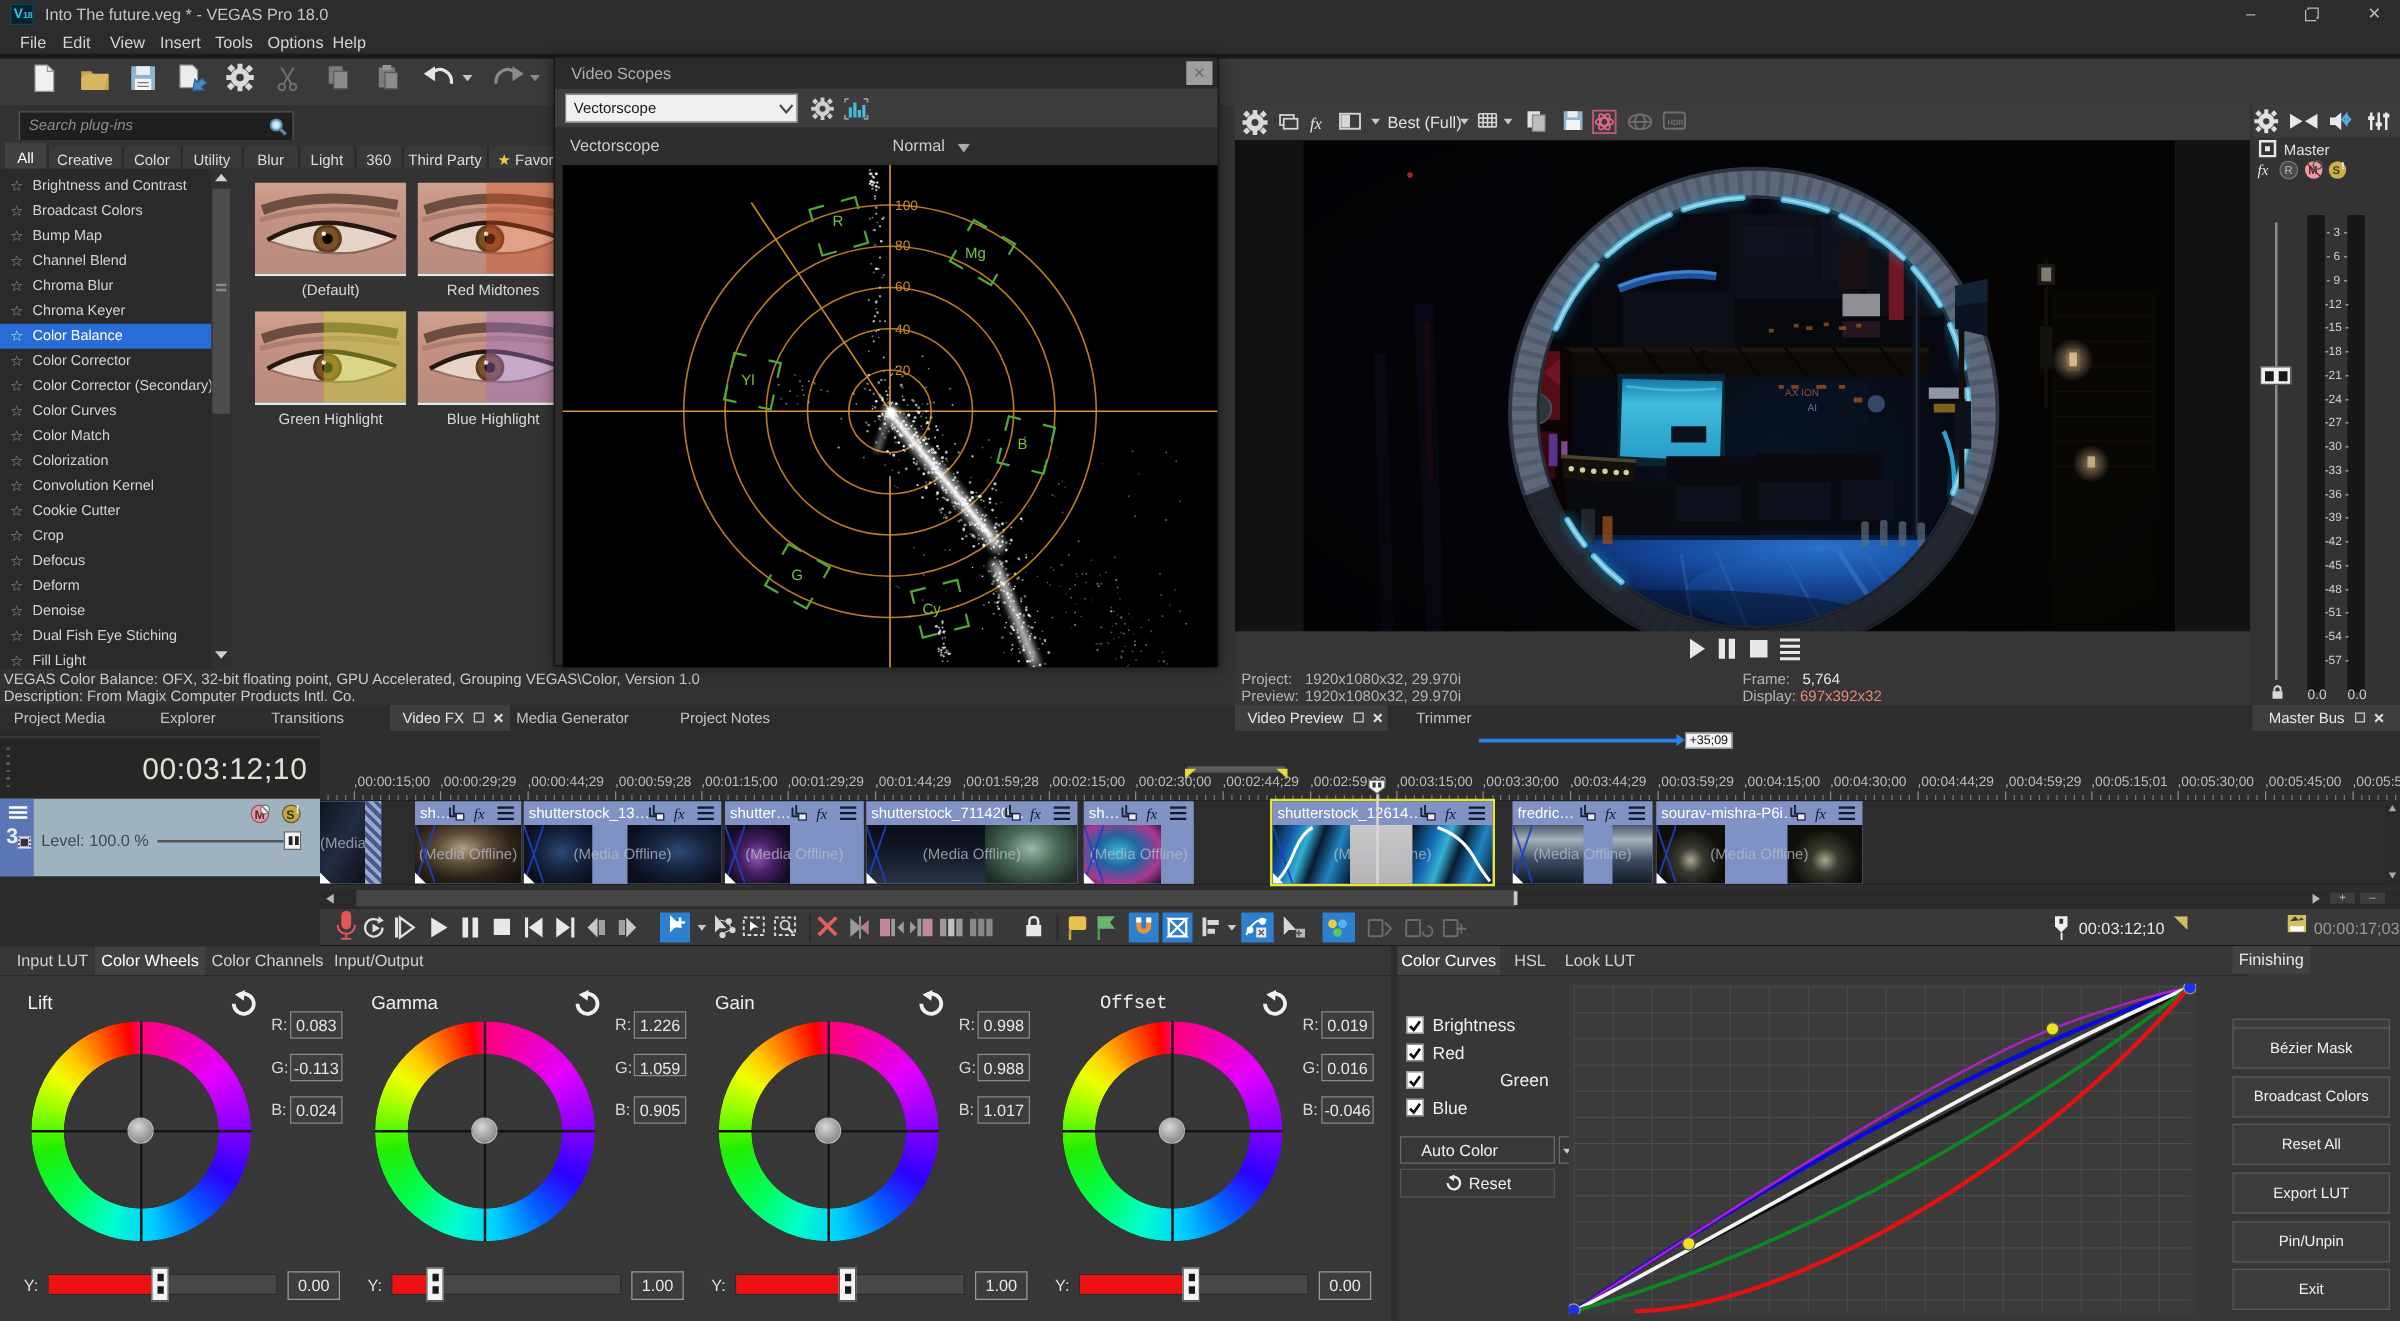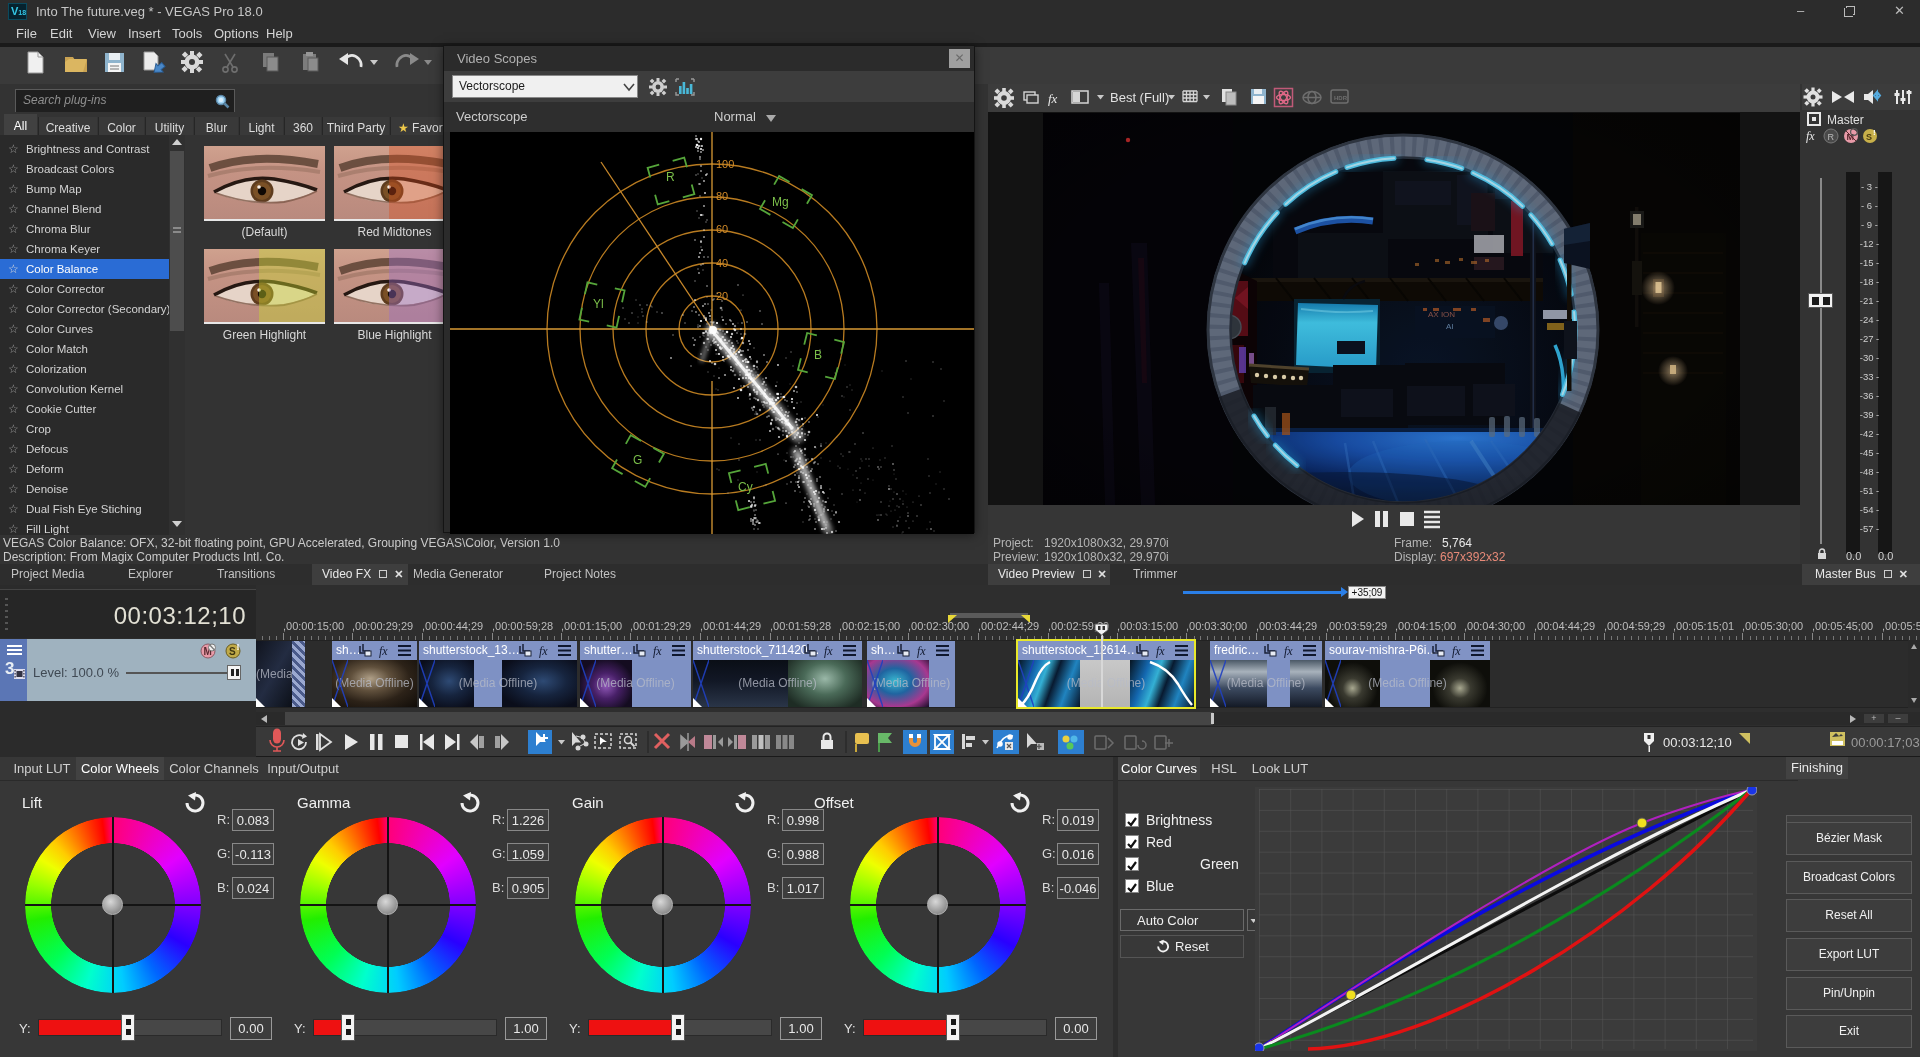--- a/index.html
+++ b/index.html
@@ -2356,21 +2356,21 @@
   <div class="a" style="left:782px;top:120px;width:42px;height:22px;background:#3d3d3d;border:1px solid #888;color:#e8e8e8;font-size:13px;text-align:center;line-height:21px;">1.017</div>
   <div class="tx" style="left:569px;top:264px;font-size:13px;color:#e0e0e0;">Y:</div>
   <div class="a" style="left:588px;top:262px;width:184px;height:17px;background:#474747;border:1px solid #2a2a2a;">
     <div class="a" style="left:0;top:0;width:84px;height:15px;background:#ee1111;"></div>
   </div>
   <div class="a" style="left:671px;top:257px;width:14px;height:27px;background:#f4f4f4;border:1px solid #555;">
     <div class="a" style="left:3.5px;top:3.5px;width:5px;height:6px;background:#1a1a1a;"></div>
     <div class="a" style="left:3.5px;top:14px;width:5px;height:6px;background:#1a1a1a;"></div>
   </div>
   <div class="a" style="left:780px;top:260px;width:42px;height:23px;background:#3d3d3d;border:1px solid #999;color:#e8e8e8;font-size:13px;text-align:center;line-height:22px;">1.00</div>
-  <div class="tx" style="left:814px;top:37px;font-size:15px;color:#f0f0f0;">Offset</div>
+  <div class="tx" style="left:880px;top:37px;font-size:15px;color:#f0f0f0;font-family:Liberation Mono, monospace;">Offset</div>
   <svg class="a" style="left:1007px;top:34px;" width="24" height="24" viewBox="0 0 24 24">
     <path d="M5 12 a8 8 0 1 0 3.5 -6.6" stroke="#f0f0f0" stroke-width="3" fill="none"></path>
     <path d="M14 1 l-8 3.5 l7 5 z" fill="#f0f0f0"></path>
   </svg>
   <div class="a" style="left:850px;top:60px;width:176px;height:176px;border-radius:50%;background:conic-gradient(from 0deg, #ff0078, #e100ff 15%, #8000ff 25%, #2a00ff 33%, #0066ff 41%, #00ccff 48%, #00ffcc 55%, #00ff55 63%, #22ee00 72%, #99ff00 79%, #eeff00 84%, #ffcc00 88%, #ff6600 93%, #ff0000 98%, #ff0078 100%);-webkit-mask:radial-gradient(circle closest-side, transparent 0 70%, #000 70.6%);mask:radial-gradient(circle closest-side, transparent 0 70%, #000 70.6%);"></div>
   <div class="a" style="left:937px;top:60px;width:1.6px;height:176px;background:#141414;"></div>
   <div class="a" style="left:850px;top:147px;width:176px;height:1.6px;background:#141414;"></div>
   <div class="a" style="left:927px;top:137px;width:21px;height:21px;border-radius:50%;background:radial-gradient(circle at 40% 35%, #d8d8d8, #8a8a8a 75%);border:1.5px solid #b8b8b8;"></div>
   <div class="tx" style="left:1042px;top:55px;font-size:13px;color:#d8d8d8;">R:</div>
   <div class="a" style="left:1057px;top:52px;width:42px;height:22px;background:#3d3d3d;border:1px solid #888;color:#e8e8e8;font-size:13px;text-align:center;line-height:21px;">0.019</div>

